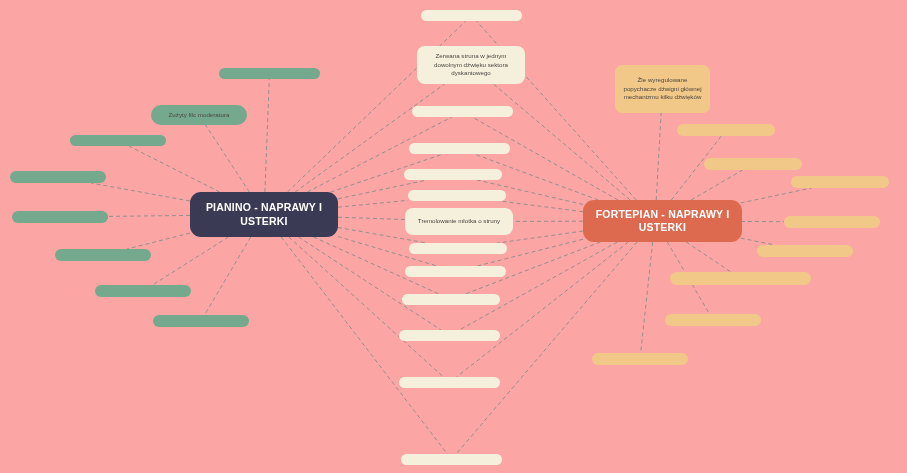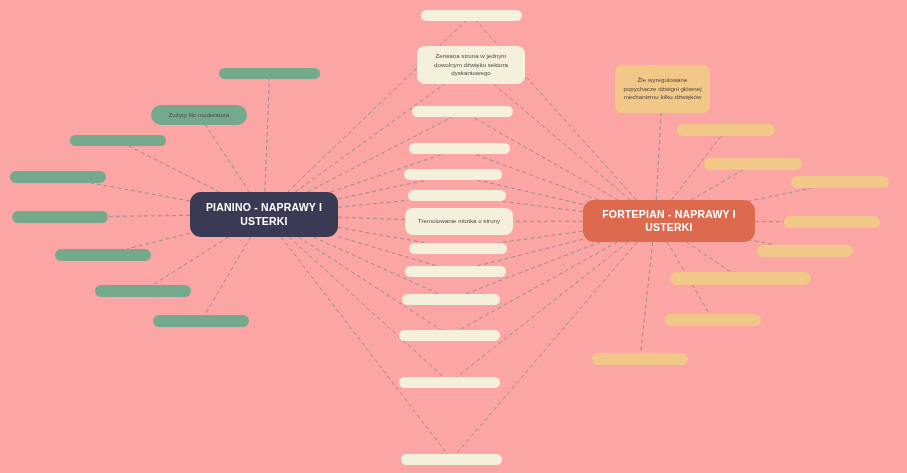--- a/index.html
+++ b/index.html
@@ -106,21 +106,21 @@
       <line x1="727" y1="221.40677966101694" x2="784" y2="221.72881355932202" stroke="#8a8a8a" stroke-width="0.9" stroke-dasharray="4 3"></line>
       <line x1="727" y1="235.4" x2="775" y2="245" stroke="#8a8a8a" stroke-width="0.9" stroke-dasharray="4 3"></line>
       <line x1="686.2260869565217" y1="242" x2="730.8347826086956" y2="272" stroke="#8a8a8a" stroke-width="0.9" stroke-dasharray="4 3"></line>
       <line x1="667.3030303030303" y1="242" x2="709.4848484848485" y2="314" stroke="#8a8a8a" stroke-width="0.9" stroke-dasharray="4 3"></line>
       <line x1="652.7173913043479" y1="242" x2="640.6521739130435" y2="353" stroke="#8a8a8a" stroke-width="0.9" stroke-dasharray="4 3"></line>
     </svg>
   <div id="nodes">
       <div class="node hub hub-left" style="left: 190px; top: 192px; width: 148px; height: 45px;">
         <span>PIANINO - NAPRAWY I USTERKI</span>
       </div>
-      <div class="node hub hub-right" style="left: 583px; top: 200px; width: 172px; height: 42px;">
+      <div class="node hub hub-right" style="left: 583px; top: 200px; width: 159px; height: 42px;">
         <span>FORTEPIAN - NAPRAWY I USTERKI</span>
       </div>
       <div class="node pill pill-green" style="left: 219px; top: 68px; width: 101px; height: 11px;"></div>
       <div class="node pill pill-green pill-labeled" style="left: 151px; top: 105px; width: 96px; height: 20px;">
         <span>Zużyty filc moderatora</span>
       </div>
       <div class="node pill pill-green" style="left: 70px; top: 135px; width: 96px; height: 11px;"></div>
       <div class="node pill pill-green" style="left: 10px; top: 171px; width: 96px; height: 12px;"></div>
       <div class="node pill pill-green" style="left: 12px; top: 211px; width: 96px; height: 12px;"></div>
       <div class="node pill pill-green" style="left: 55px; top: 249px; width: 96px; height: 12px;"></div>

